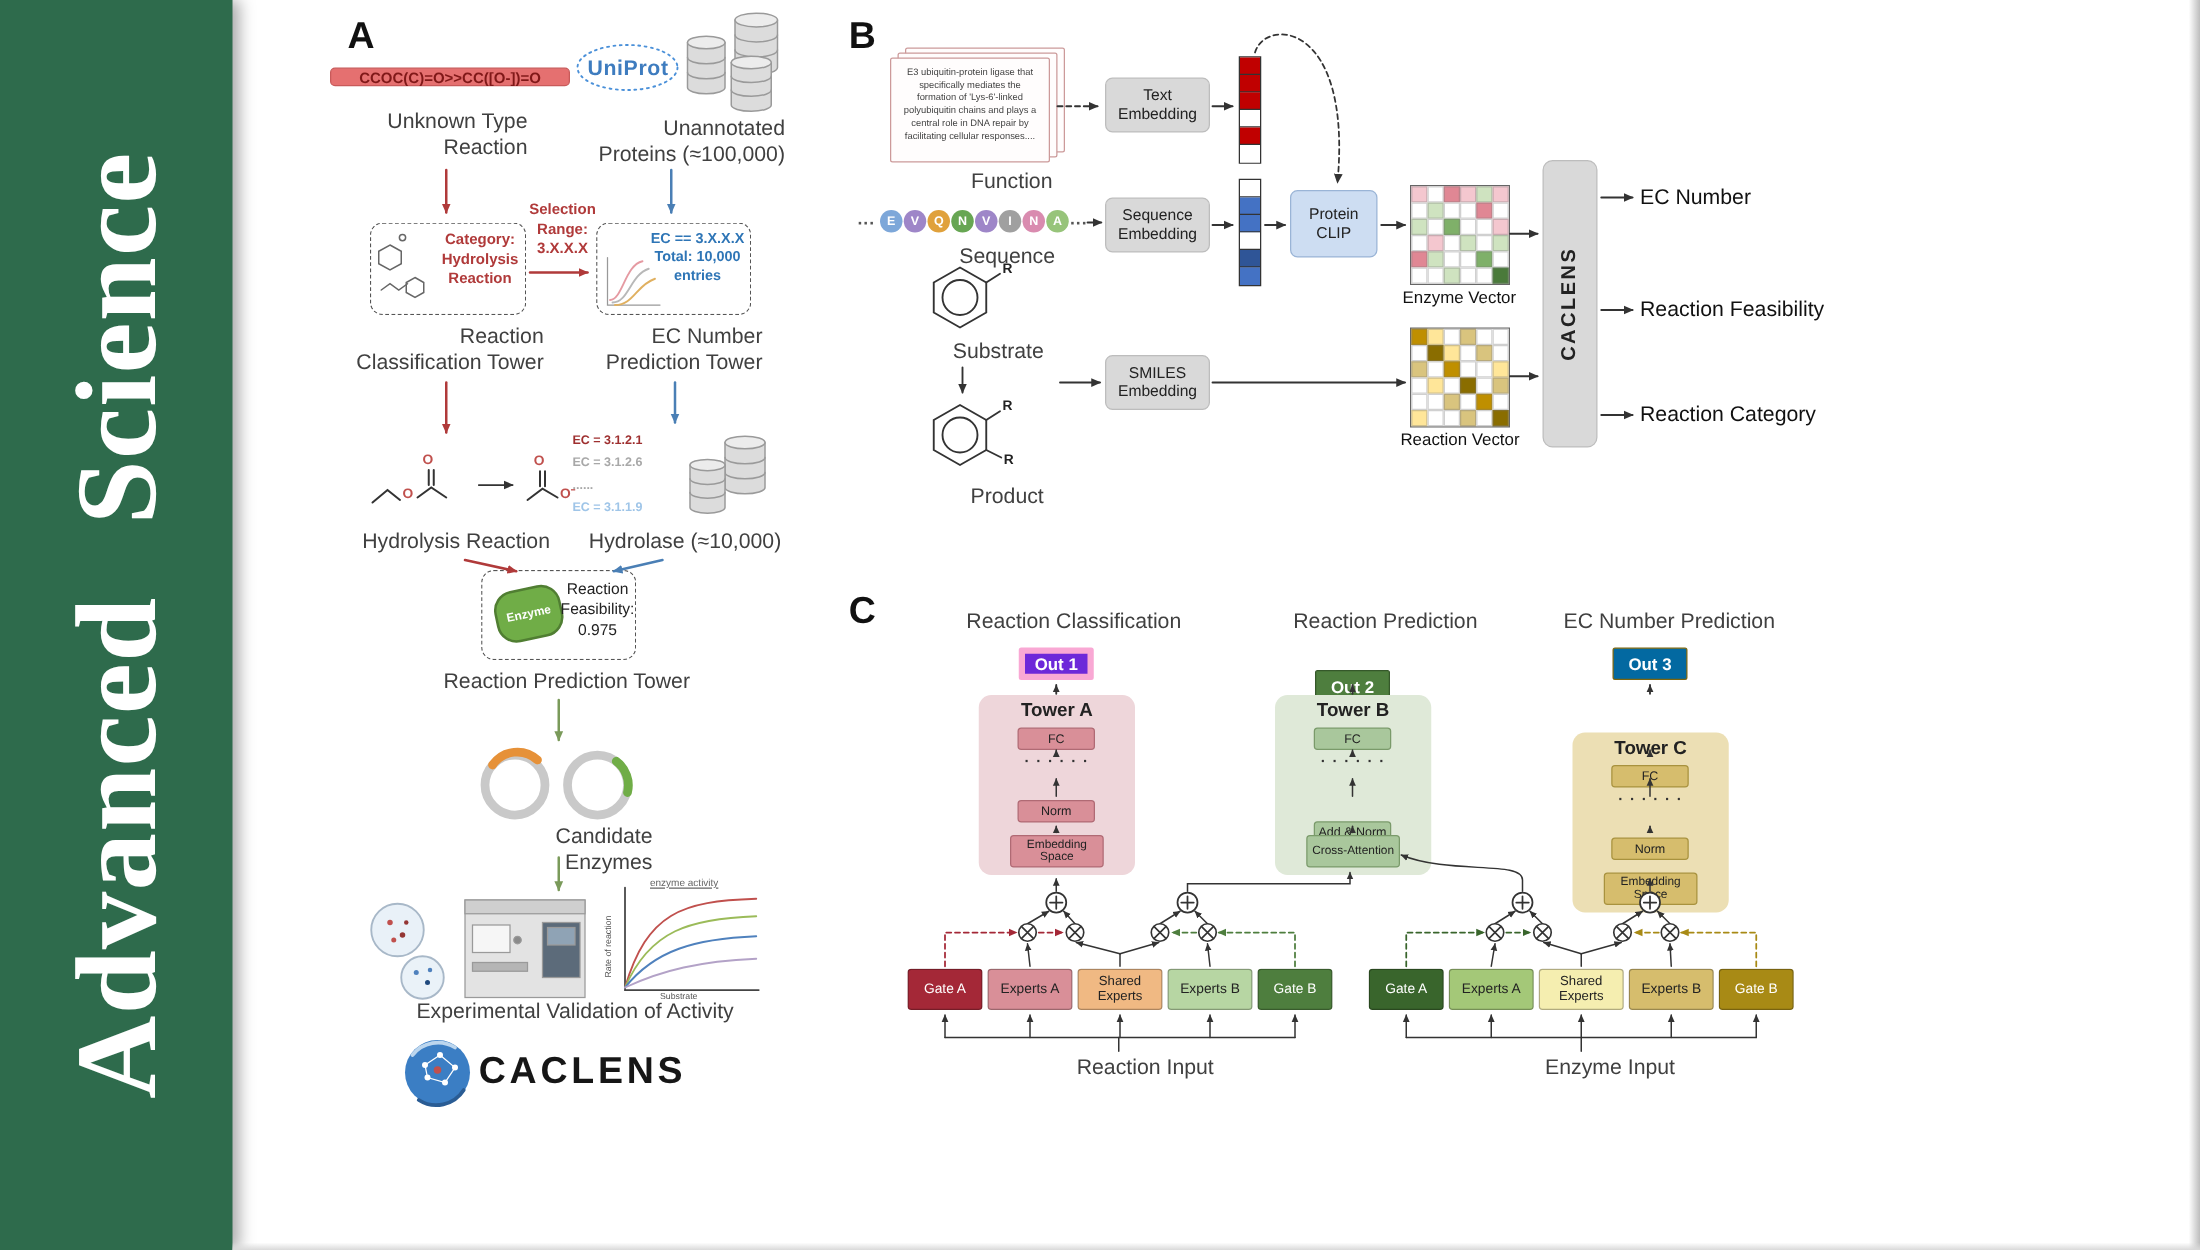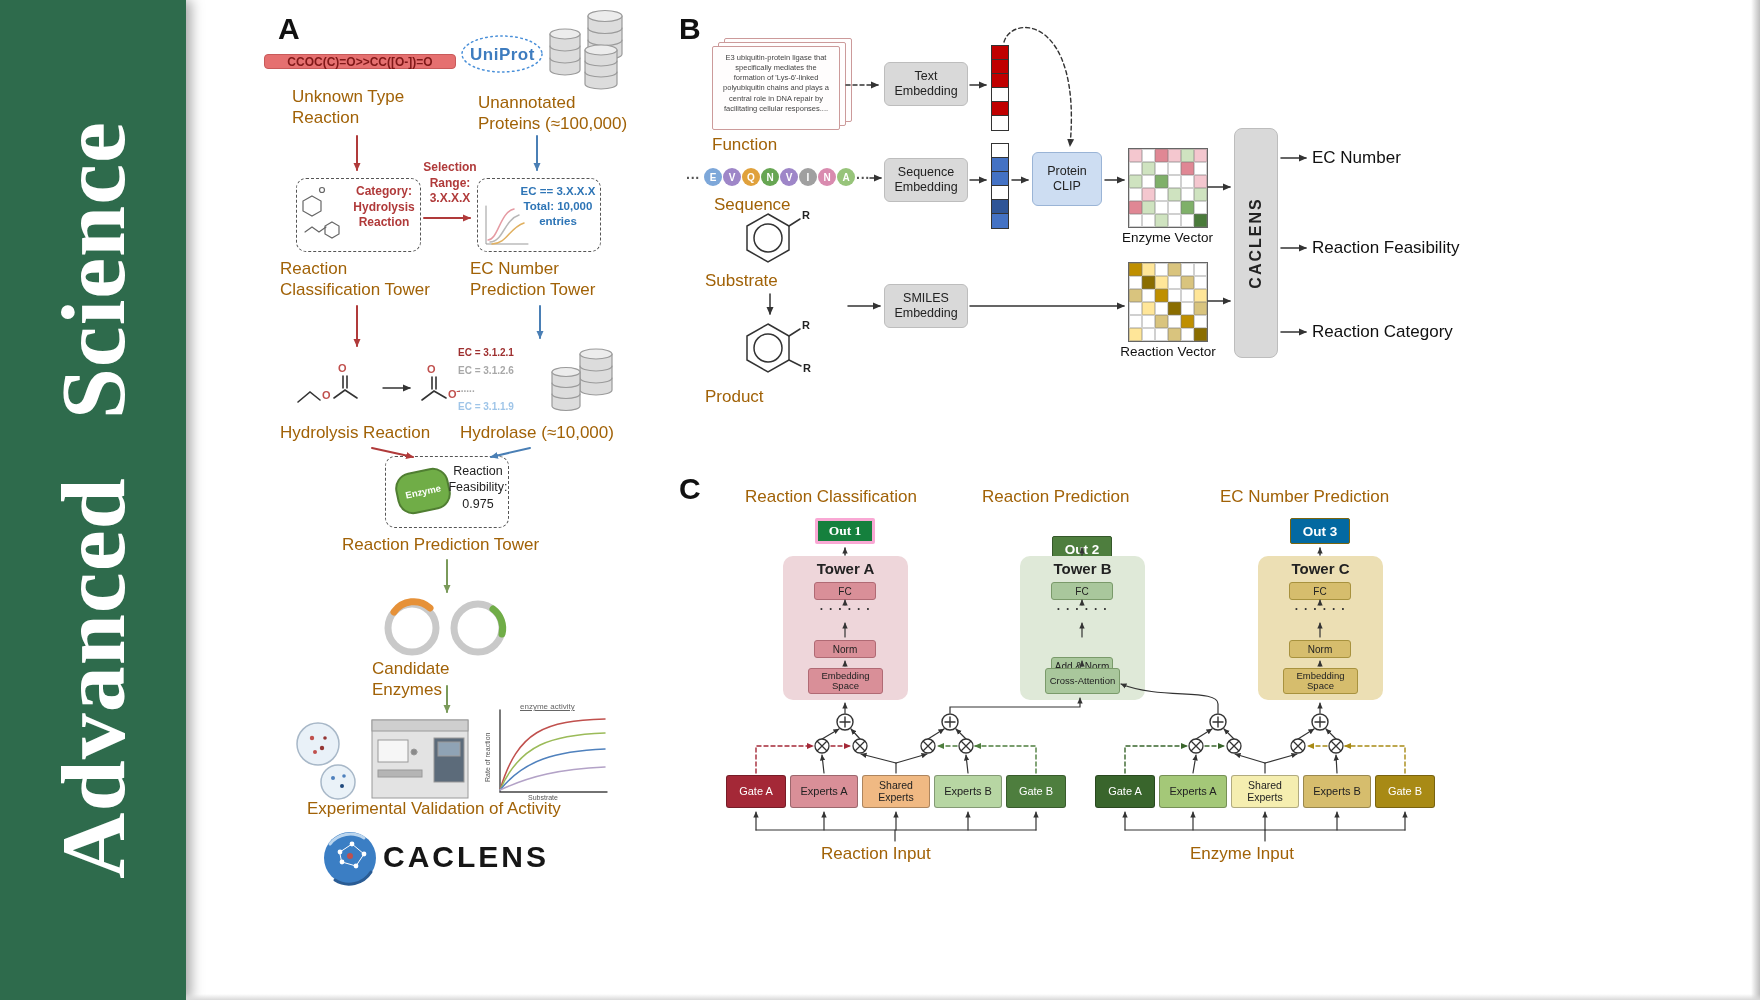--- a/index.html
+++ b/index.html
@@ -9,21 +9,21 @@
   
   .sidebar { position:absolute; left:0; top:0; width:186px; height:1000px; background:#2e6b4c; box-shadow:5px 0 12px rgba(0,0,0,.35); z-index:5; }
   .journal-title { position:absolute; left:93px; top:500px; transform:translate(-50%,-50%) rotate(-90deg); white-space:nowrap; font-family:"Liberation Serif",serif; font-weight:bold; font-size:92px; letter-spacing:1px; word-spacing:34px; color:#fff; }
 
   .edge-r { position:absolute; right:0; top:0; width:9px; height:100%; background:linear-gradient(to right,rgba(255,255,255,0),#bdbdbd); z-index:70; }
   .edge-b { position:absolute; left:186px; bottom:0; width:1574px; height:6px; background:linear-gradient(to bottom,rgba(255,255,255,0),#d9d9d9); z-index:70; }
 
   .wiring { position:absolute; left:0; top:0; z-index:50; pointer-events:none; }
 
   .panel-label { position:absolute; font-size:30px; font-weight:bold; color:#111; }
-  .cap { position:absolute; font-size:17px; line-height:1.25; text-align:left; color:#a16207; }
+  .cap { position:absolute; font-size:17px; line-height:1.25; text-align:right; color:#404040; }
   .cap-l { position:absolute; font-size:17px; line-height:1.25; text-align:left; color:#111; }
 
   
   .red-box { position:absolute; background:#e57070; border:1px solid #c85a5a; border-radius:4px; color:#801818; font-size:12px; font-weight:bold; display:flex; align-items:center; justify-content:center; }
   .uniprot { position:absolute; color:#3e7cbf; font-size:17px; font-weight:bold; letter-spacing:.5px; }
   .dashed-box { position:absolute; border:1.6px dashed #555; border-radius:10px; }
   .small-red { position:absolute; color:#b03a3a; font-size:12px; font-weight:bold; text-align:center; line-height:1.3; }
   .small-blue { position:absolute; color:#2e75b6; font-size:11.5px; font-weight:bold; text-align:center; line-height:1.3; }
   .ec-item { position:absolute; font-size:10px; line-height:1.2; font-weight:bold; }
   .ec0 { color:#9e2f2f; } .ec1 { color:#a8a8a8; } .ec2 { color:#a8a8a8; } .ec3 { color:#9fc5e8; }
@@ -47,21 +47,21 @@
   .seq-row { position:absolute; display:flex; gap:1px; }
   .seq-circle { width:18px; height:18px; border-radius:50%; color:#fff; font-size:10px; font-weight:bold; display:flex; align-items:center; justify-content:center; }
   .ellipsis { position:absolute; font-size:14px; font-weight:bold; color:#555; }
   .vec-label { position:absolute; font-size:13.5px; text-align:center; color:#111; }
   .caclens-box { position:absolute; left:1234px; top:128px; width:44px; height:230px; background:#d9d9d9; border:1px solid #bdbdbd; border-radius:8px; display:flex; align-items:center; justify-content:center; }
   .caclens-box span { transform:rotate(-90deg); white-space:nowrap; font-size:16px; font-weight:bold; letter-spacing:2px; color:#222; }
   .r-label { position:absolute; font-size:11px; font-weight:bold; color:#222; }
 
   
   .out-box { position:absolute; width:60px; height:26px; border-radius:2px; color:#fff; font-size:13.5px; font-weight:bold; display:flex; align-items:center; justify-content:center; }
-  .out0 { background:#15803d; border:3px solid #f9a8d4;font-family:Liberation Serif, serif; }
+  .out0 { background:#6d28d9; border:5px solid #f9a8d4; }
   .out1 { background:#4e7e3e; border:1px solid #35582a; }
   .out2 { background:#0369a1; border:1px solid #7a650e; }
   .tower { position:absolute; width:125px; height:144px; border-radius:10px; }
   .towerA { background:#eed6da; }
   .towerB { background:#dfe9d8; }
   .towerC { background:#ecdfb4; }
   .tw-title { position:absolute; top:4px; left:0; width:100%; text-align:center; font-size:15px; font-weight:bold; color:#222; }
   .tw-dots { position:absolute; top:46px; left:0; width:100%; text-align:center; font-size:12px; font-weight:bold; letter-spacing:1px; color:#333; }
   .tw-box { position:absolute; border-radius:3px; border:1px solid; display:flex; align-items:center; justify-content:center; text-align:center; font-size:10px; line-height:1.1; color:#222; }
   .twA { background:#d98f98; border-color:#b06a74; }
@@ -263,21 +263,21 @@
   <div class="tw-box twA" style="left:31px;top:84px;width:62px;height:18px">Norm</div>
   <div class="tw-box twA tw-wide" style="left:25px;top:112px;width:75px;height:26px">Embedding Space</div>
 </div>
 <div class="tower towerB" style="left:1020px;top:556px">
   <div class="tw-title">Tower B</div>
   <div class="tw-box twB" style="left:31px;top:26px;width:62px;height:18px">FC</div>
   <div class="tw-dots">· · · · · ·</div>
   <div class="tw-box twB" style="left:31px;top:101px;width:62px;height:18px">Add &amp; Norm</div>
   <div class="tw-box twB tw-wide" style="left:25px;top:112px;width:75px;height:26px">Cross-Attention</div>
 </div>
-<div class="tower towerC" style="left:1258px;top:556px">
+<div class="tower towerC" style="left:1258px;top:586px">
   <div class="tw-title">Tower C</div>
   <div class="tw-box twC" style="left:31px;top:26px;width:62px;height:18px">FC</div>
   <div class="tw-dots">· · · · · ·</div>
   <div class="tw-box twC" style="left:31px;top:84px;width:62px;height:18px">Norm</div>
   <div class="tw-box twC tw-wide" style="left:25px;top:112px;width:75px;height:26px">Embedding Space</div>
 </div>
 
 <div class="expert-box exL0" style="left:726px;width:60px">Gate A</div>
 <div class="expert-box exL1" style="left:790px;width:68px">Experts A</div>
 <div class="expert-box exL2" style="left:862px;width:68px">Shared Experts</div>

